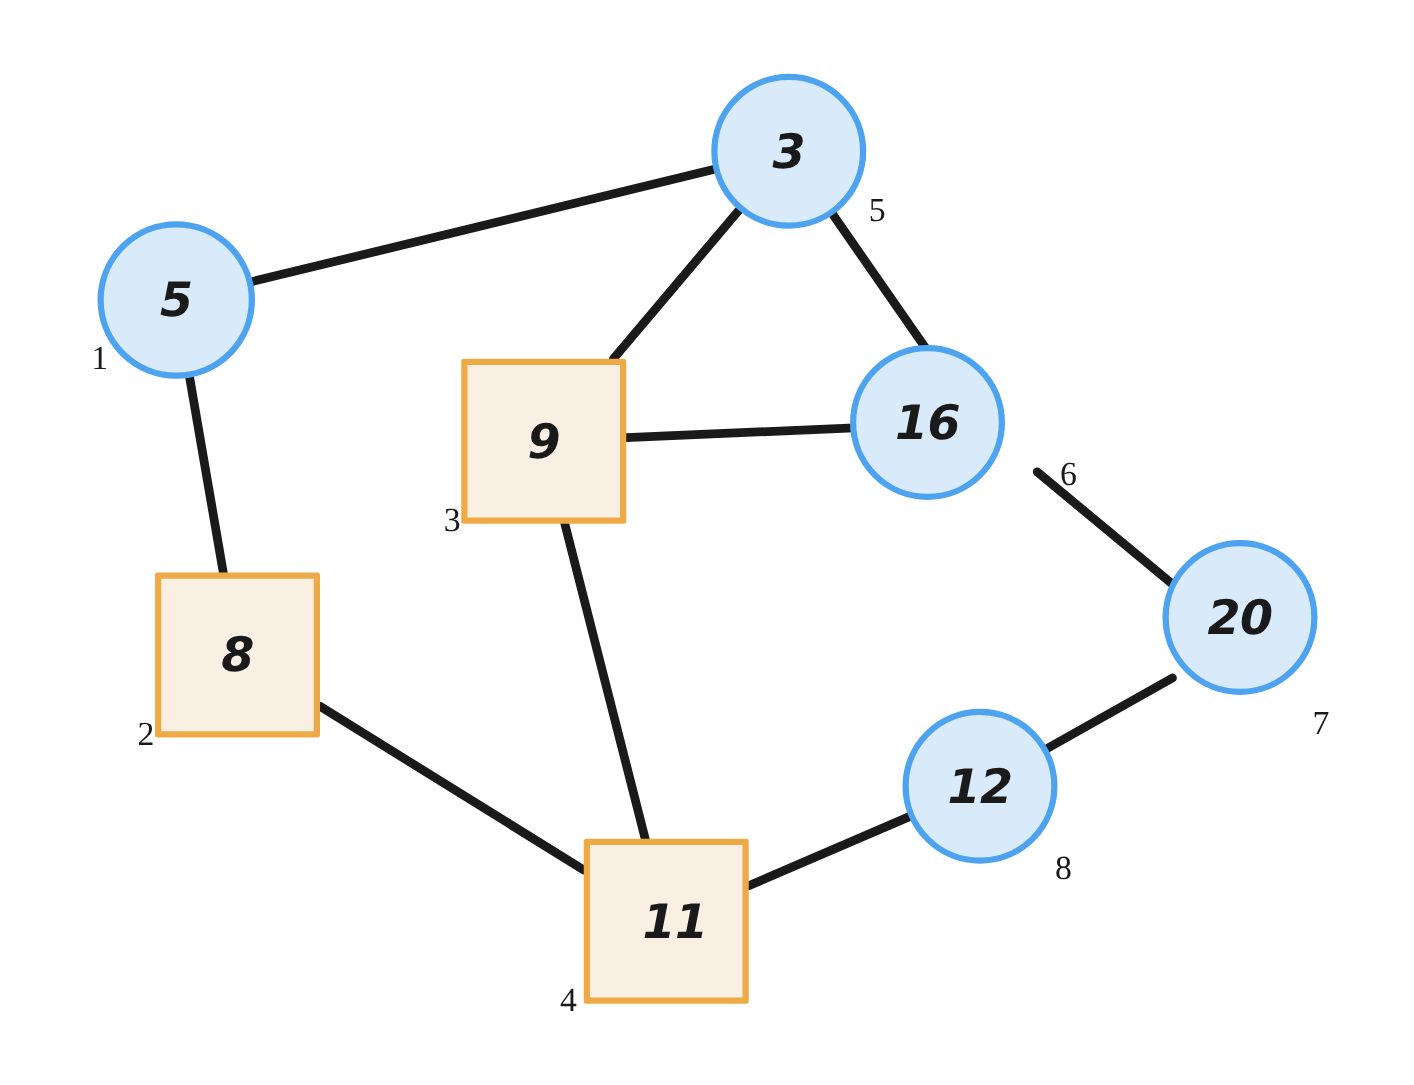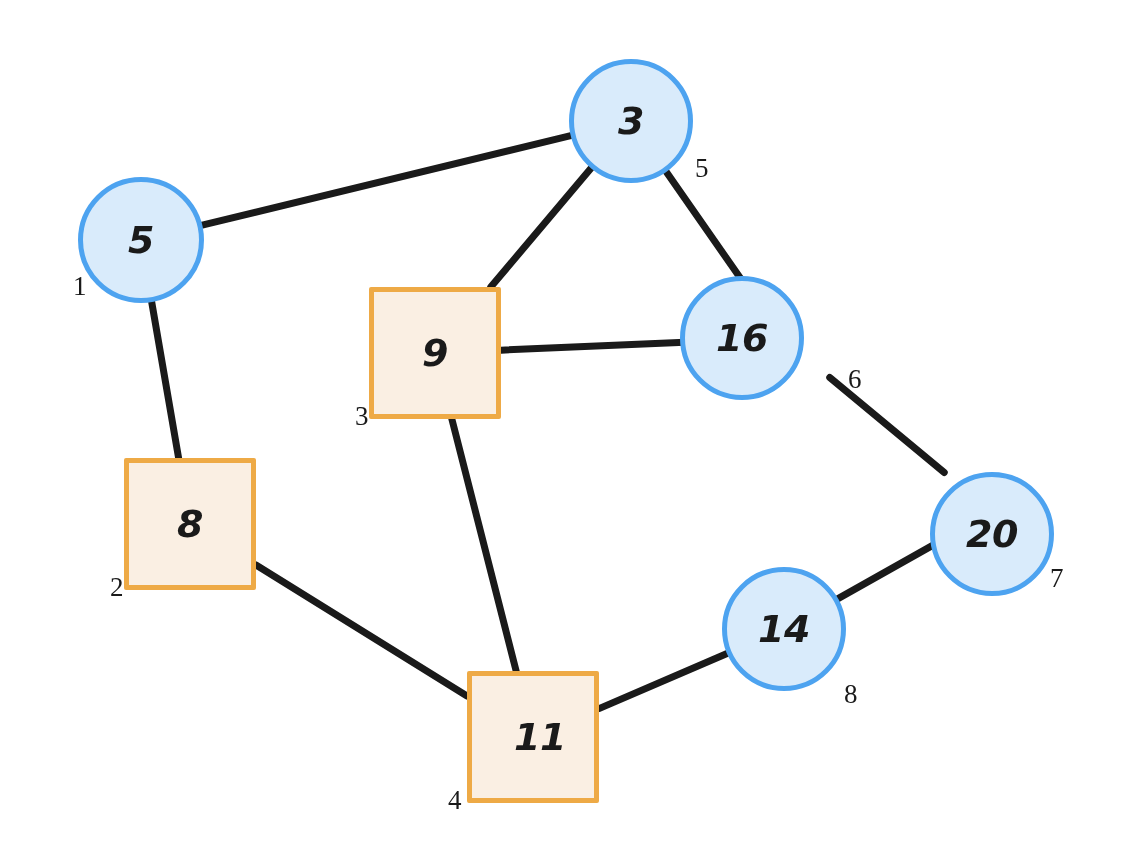--- a/index.html
+++ b/index.html
@@ -94,22 +94,22 @@
       </div>
       <span class="node-index" style="left: 448px; top: 787px;">4</span>
       <div class="node node-circle" style="left: 569px; top: 59px; width: 124px; height: 124px;">
         <span class="node-value">3</span>
       </div>
       <span class="node-index" style="left: 695px; top: 155px;">5</span>
       <div class="node node-circle" style="left: 680px; top: 276px; width: 124px; height: 124px;">
         <span class="node-value">16</span>
       </div>
       <span class="node-index" style="left: 848px; top: 366px;">6</span>
-      <div class="node node-circle" style="left: 930px; top: 472px; width: 124px; height: 124px;">
+      <div class="node node-circle" style="left: 930px; top: 432px; width: 124px; height: 124px;">
         <span class="node-value">20</span>
       </div>
       <span class="node-index" style="left: 1050px; top: 565px;">7</span>
       <div class="node node-circle" style="left: 722px; top: 567px; width: 124px; height: 124px;">
-        <span class="node-value">14</span>
+        <span class="node-value">12</span>
       </div>
       <span class="node-index" style="left: 844px; top: 681px;">8</span>
     </div>
 </div>
 
 </body></html>

